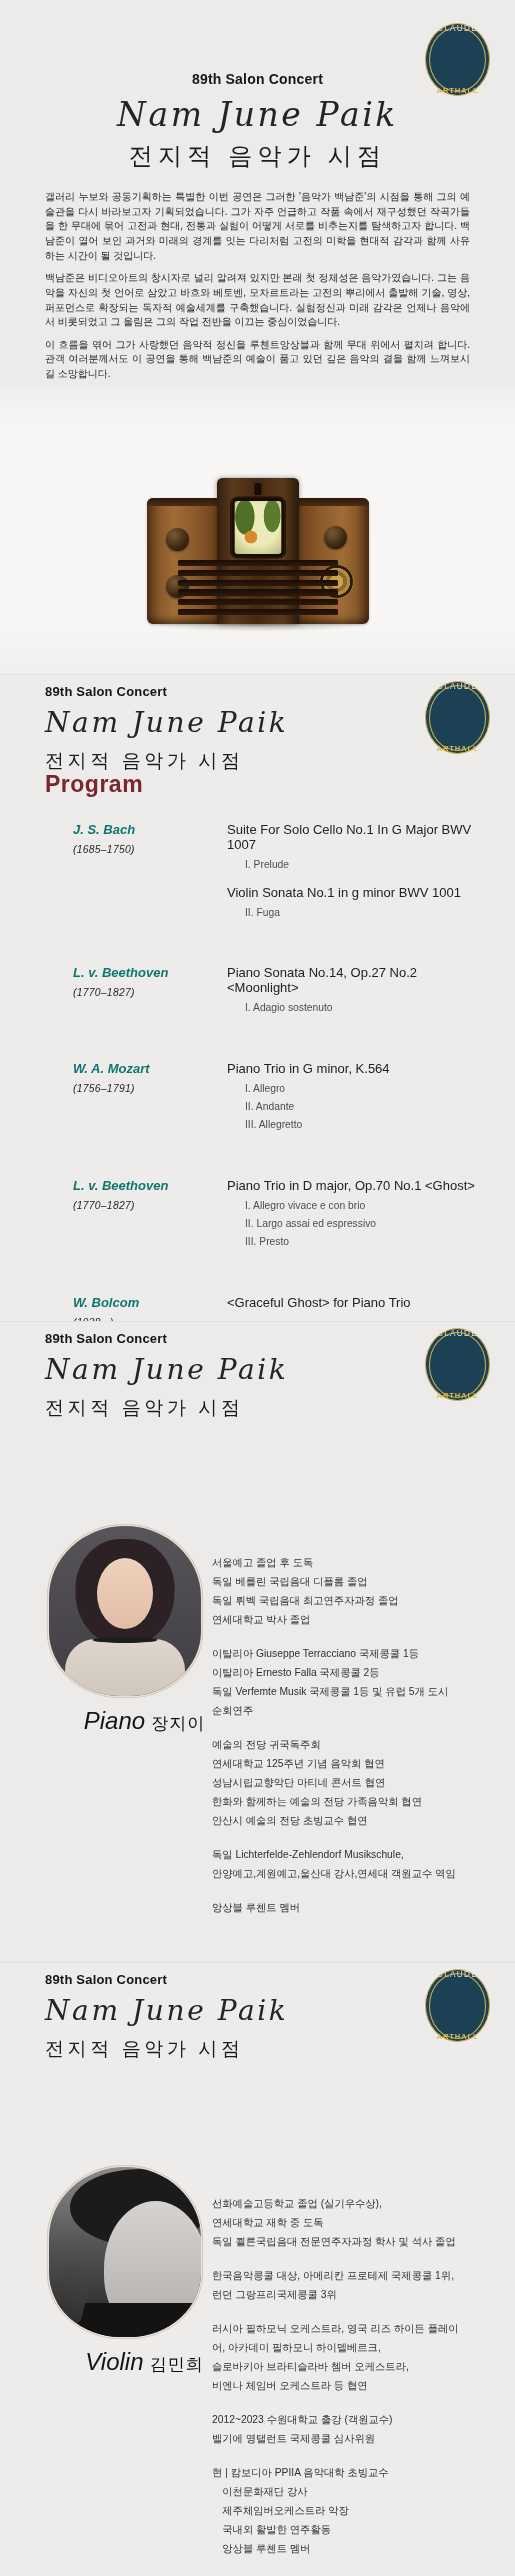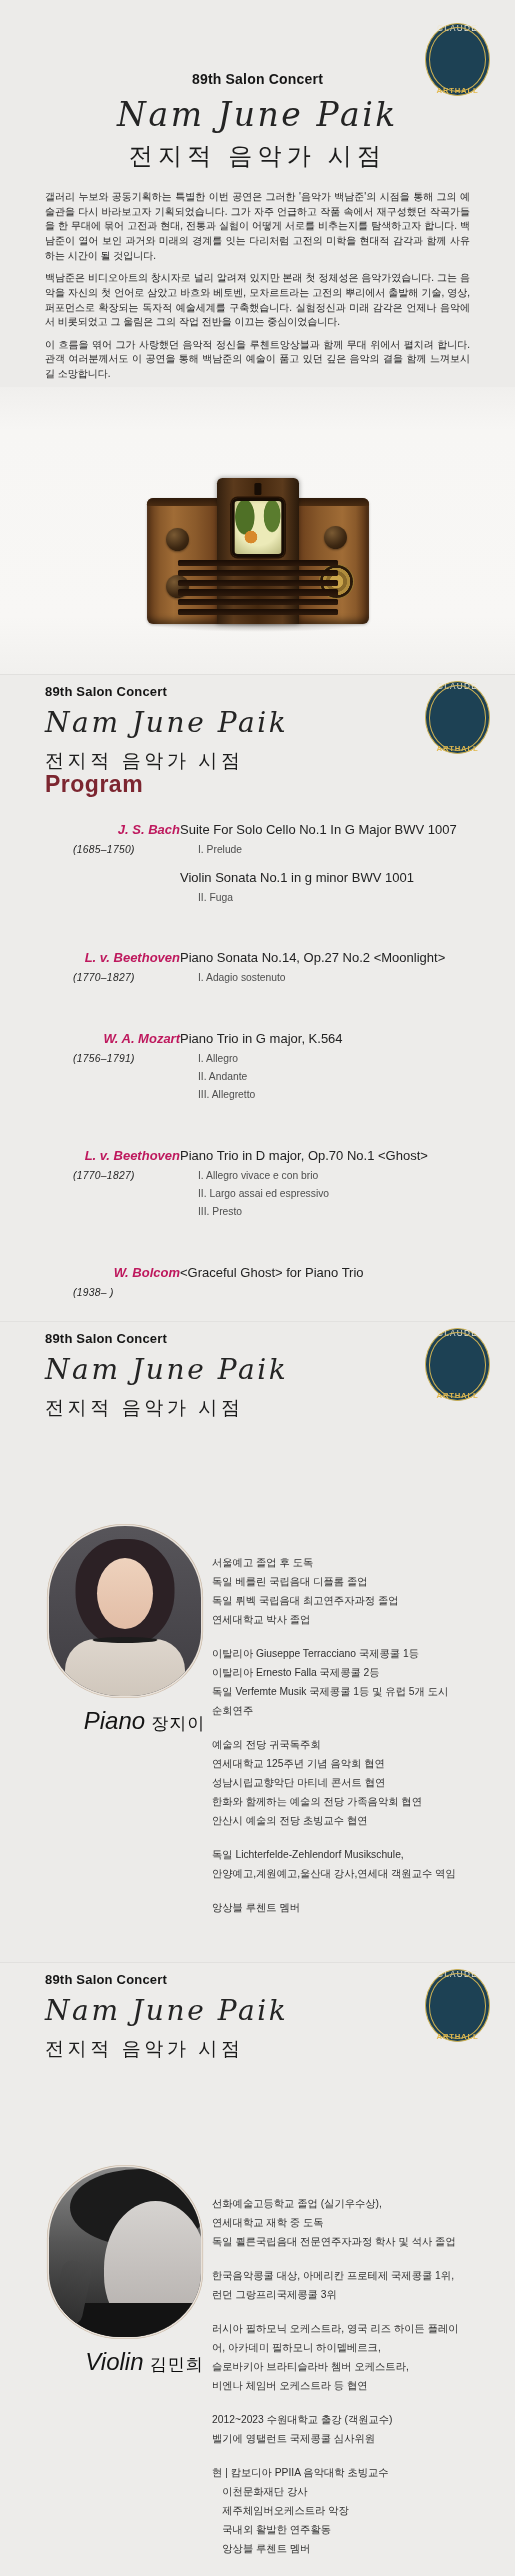--- a/index.html
+++ b/index.html
@@ -47,23 +47,23 @@
   .art-caption{position:absolute;left:0;right:0;top:249px;text-align:center;}
   .cap-artist{font-family:"DejaVu Serif",serif;font-style:italic;font-size:9.3px;color:#333;letter-spacing:0.5px;}
   .cap-title{font-size:10.3px;font-weight:700;color:#1b1b1b;margin-left:5.2px;}
   .cap-year{font-size:7.2px;color:#333;margin-left:1px;}
 
   
   .prog-heading{position:absolute;left:45px;top:96px;font-size:23px;font-weight:800;color:#7c2630;letter-spacing:0.5px;z-index:2;}
   #program-rows{position:absolute;top:147px;left:0;right:0;z-index:2;}
   .prog-row{display:flex;padding:0 26px 0 45px;margin-bottom:33px;}
   .prog-left{width:135px;padding-left:28px;box-sizing:border-box;flex:none;}
-  .prog-composer{font-style:italic;font-weight:700;font-size:13px;color:#be185d;text-align:right;}
+  .prog-composer{font-style:italic;font-weight:700;font-size:13px;color:#0f766e;}
   .prog-dates{font-style:italic;font-size:10.3px;color:#262626;margin-top:7.2px;letter-spacing:0.3px;}
-  .prog-right{flex:1;}
+  .prog-right{flex:1;margin-left:47px;}
   .prog-work{margin-bottom:14.4px;}
   .prog-title{font-size:13px;color:#222;}
   .prog-mov{font-size:10.3px;color:#4e4e4e;padding-left:18px;margin-top:7.2px;}
 
   
   .profile-photo{position:absolute;left:49px;top:204px;width:152px;height:170px;border-radius:50% 50% 47% 47% / 42% 42% 38% 38%;overflow:hidden;box-shadow:0 0 0 1.5px rgba(255,255,255,.6),0 0 0 2.1px #c9b7a3;z-index:2;}
   .profile-name{position:absolute;left:39px;top:385px;width:173px;display:flex;align-items:baseline;justify-content:center;gap:6.2px;z-index:2;}
   .pn-inst{font-family:Liberation Sans, sans-serif;font-style:italic;font-size:24px;color:#141414;margin-left:38px;}
   .pn-kor{font-size:17px;color:#0d0d0d;letter-spacing:1px;}
   .profile-bio{position:absolute;left:212px;top:231px;right:26px;z-index:2;}
@@ -167,21 +167,21 @@
             </div>
           </div>
         </div>
         <div class="prog-row">
           <div class="prog-left">
             <div class="prog-composer">W. A. Mozart</div>
             <div class="prog-dates">(1756–1791)</div>
           </div>
           <div class="prog-right">
             <div class="prog-work">
-              <div class="prog-title">Piano Trio in G major, K.564</div>
+              <div class="prog-title">Piano Trio in G minor, K.564</div>
               <div class="prog-mov">I. Allegro</div>
               <div class="prog-mov">II. Andante</div>
               <div class="prog-mov">III. Allegretto</div>
             </div>
           </div>
         </div>
         <div class="prog-row">
           <div class="prog-left">
             <div class="prog-composer">L. v. Beethoven</div>
             <div class="prog-dates">(1770–1827)</div>

